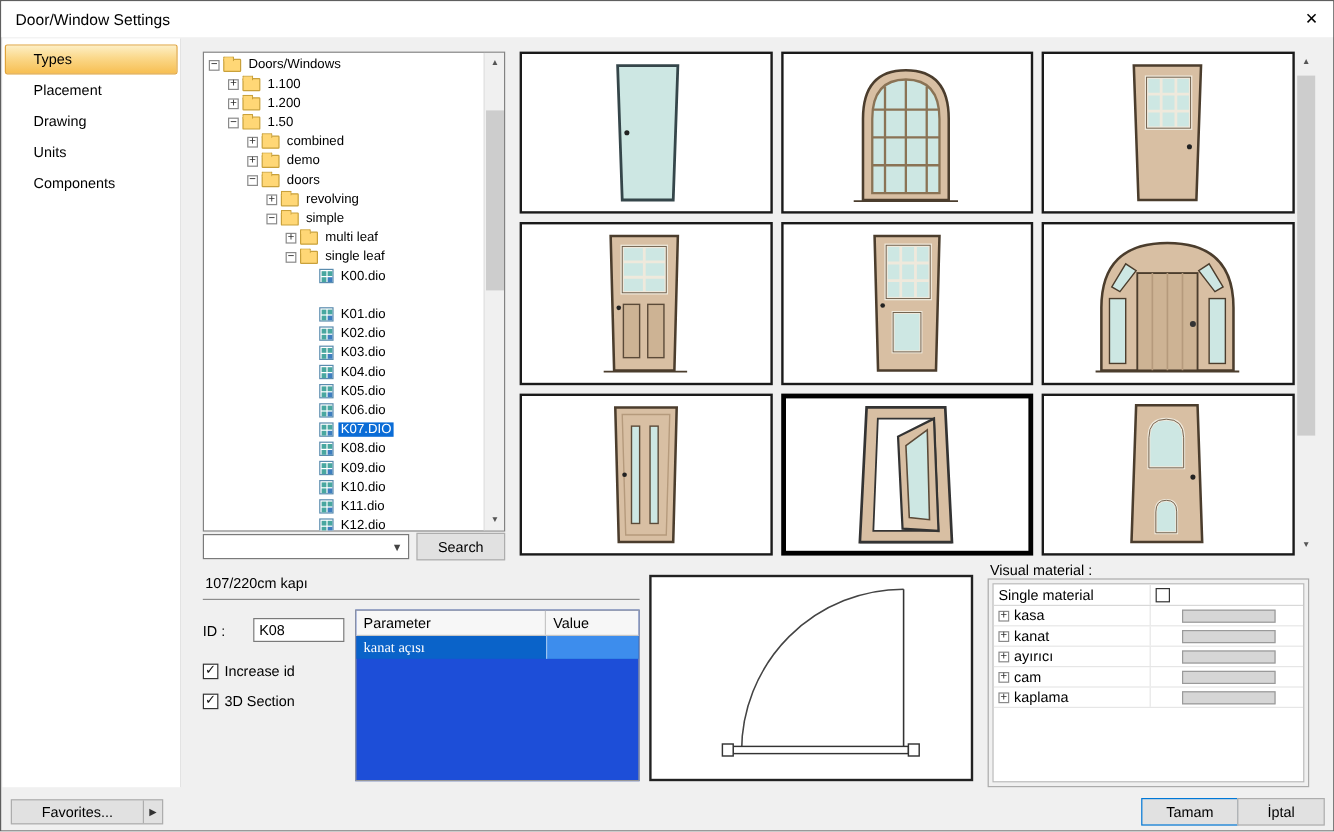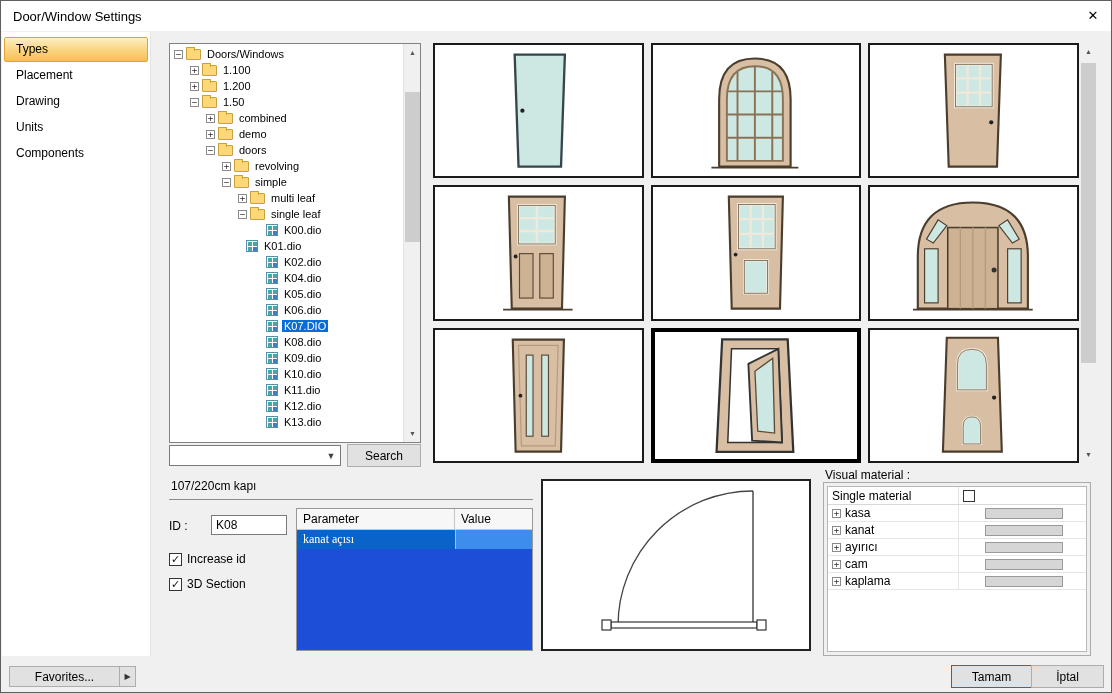--- a/index.html
+++ b/index.html
@@ -7,21 +7,21 @@
   body { font-family:"Liberation Sans", sans-serif; font-size:12px; color:#000; }
   .dialog { position:relative; width:1112px; height:693px; background:#f0f0f0; border:1px solid #5f5f5f; overflow:hidden; }
 
   
   .titlebar { position:absolute; left:0; top:0; right:0; height:30px; background:#ffffff; }
   .titlebar .title { position:absolute; left:12px; top:8px; font-size:13px;text-align:right; }
   .titlebar .close { position:absolute; right:0; top:0; width:36px; height:30px; line-height:30px; text-align:center; font-size:13px; cursor:pointer; }
 
   
   .sidebar { position:absolute; left:1px; top:31px; width:149px; height:624px; background:#fff; border-right:1px solid #e3e3e3; padding-top:4px; }
-  .side-item { height:25px; line-height:23px; padding-left:11px; margin:1px 2px; border:1px solid transparent; }
+  .side-item { height:25px; line-height:23px; padding-left:23px; margin:1px 2px; border:1px solid transparent; }
   .side-item.active { background:linear-gradient(#fdefc5,#fbd88a 45%,#f7bf53); border:1px solid #e0a33a; border-radius:2px; }
 
   
   .tree-panel { position:absolute; left:168px; top:42px; width:252px; height:400px; background:#fff; border:1px solid #828282; overflow:hidden; padding-top:2px; }
   .tree-row { height:16px; display:flex; align-items:center; white-space:nowrap; font-size:11px; }
   .expander { width:9px; height:9px; border:1px solid #8a8a8a; background:#fff; font-size:9px; line-height:7px; text-align:center; margin-right:3px; flex:none; color:#333; font-family:"DejaVu Sans Mono",monospace; }
   .expander.none { visibility:hidden; }
   .folder-ico { width:15px; height:11px; background:#ffd776; border:1px solid #c9a13b; border-radius:1px; position:relative; margin-right:4px; flex:none; }
   .folder-ico::before { content:""; position:absolute; top:-3px; left:-1px; width:7px; height:3px; background:#ffd776; border:1px solid #c9a13b; border-bottom:none; border-radius:1px 1px 0 0; }
   .file-ico { width:12px; height:12px; background:#fff; border:1px solid #5a8cae; position:relative; margin-right:4px; flex:none; }
@@ -166,29 +166,34 @@
         <div class="tree-row" style="padding-left: 68px;">
           <span class="expander">−</span>
           <span class="folder-ico"></span>
           <span class="tree-label">single leaf</span>
         </div>
         <div class="tree-row" style="padding-left: 84px;">
           <span class="expander none"></span>
           <span class="file-ico"></span>
           <span class="tree-label">K00.dio</span>
         </div>
-        <div class="tree-row" style="padding-left: 64px;">
+        <div class="tree-row" style="padding-left: 84px; margin-top: 16px;">
           <span class="expander none"></span>
           <span class="file-ico"></span>
           <span class="tree-label">K01.dio</span>
         </div>
         <div class="tree-row" style="padding-left: 84px;">
           <span class="expander none"></span>
           <span class="file-ico"></span>
           <span class="tree-label">K02.dio</span>
+        </div>
+        <div class="tree-row" style="padding-left: 84px;">
+          <span class="expander none"></span>
+          <span class="file-ico"></span>
+          <span class="tree-label">K03.dio</span>
         </div>
         <div class="tree-row" style="padding-left: 84px;">
           <span class="expander none"></span>
           <span class="file-ico"></span>
           <span class="tree-label">K04.dio</span>
         </div>
         <div class="tree-row" style="padding-left: 84px;">
           <span class="expander none"></span>
           <span class="file-ico"></span>
           <span class="tree-label">K05.dio</span>

